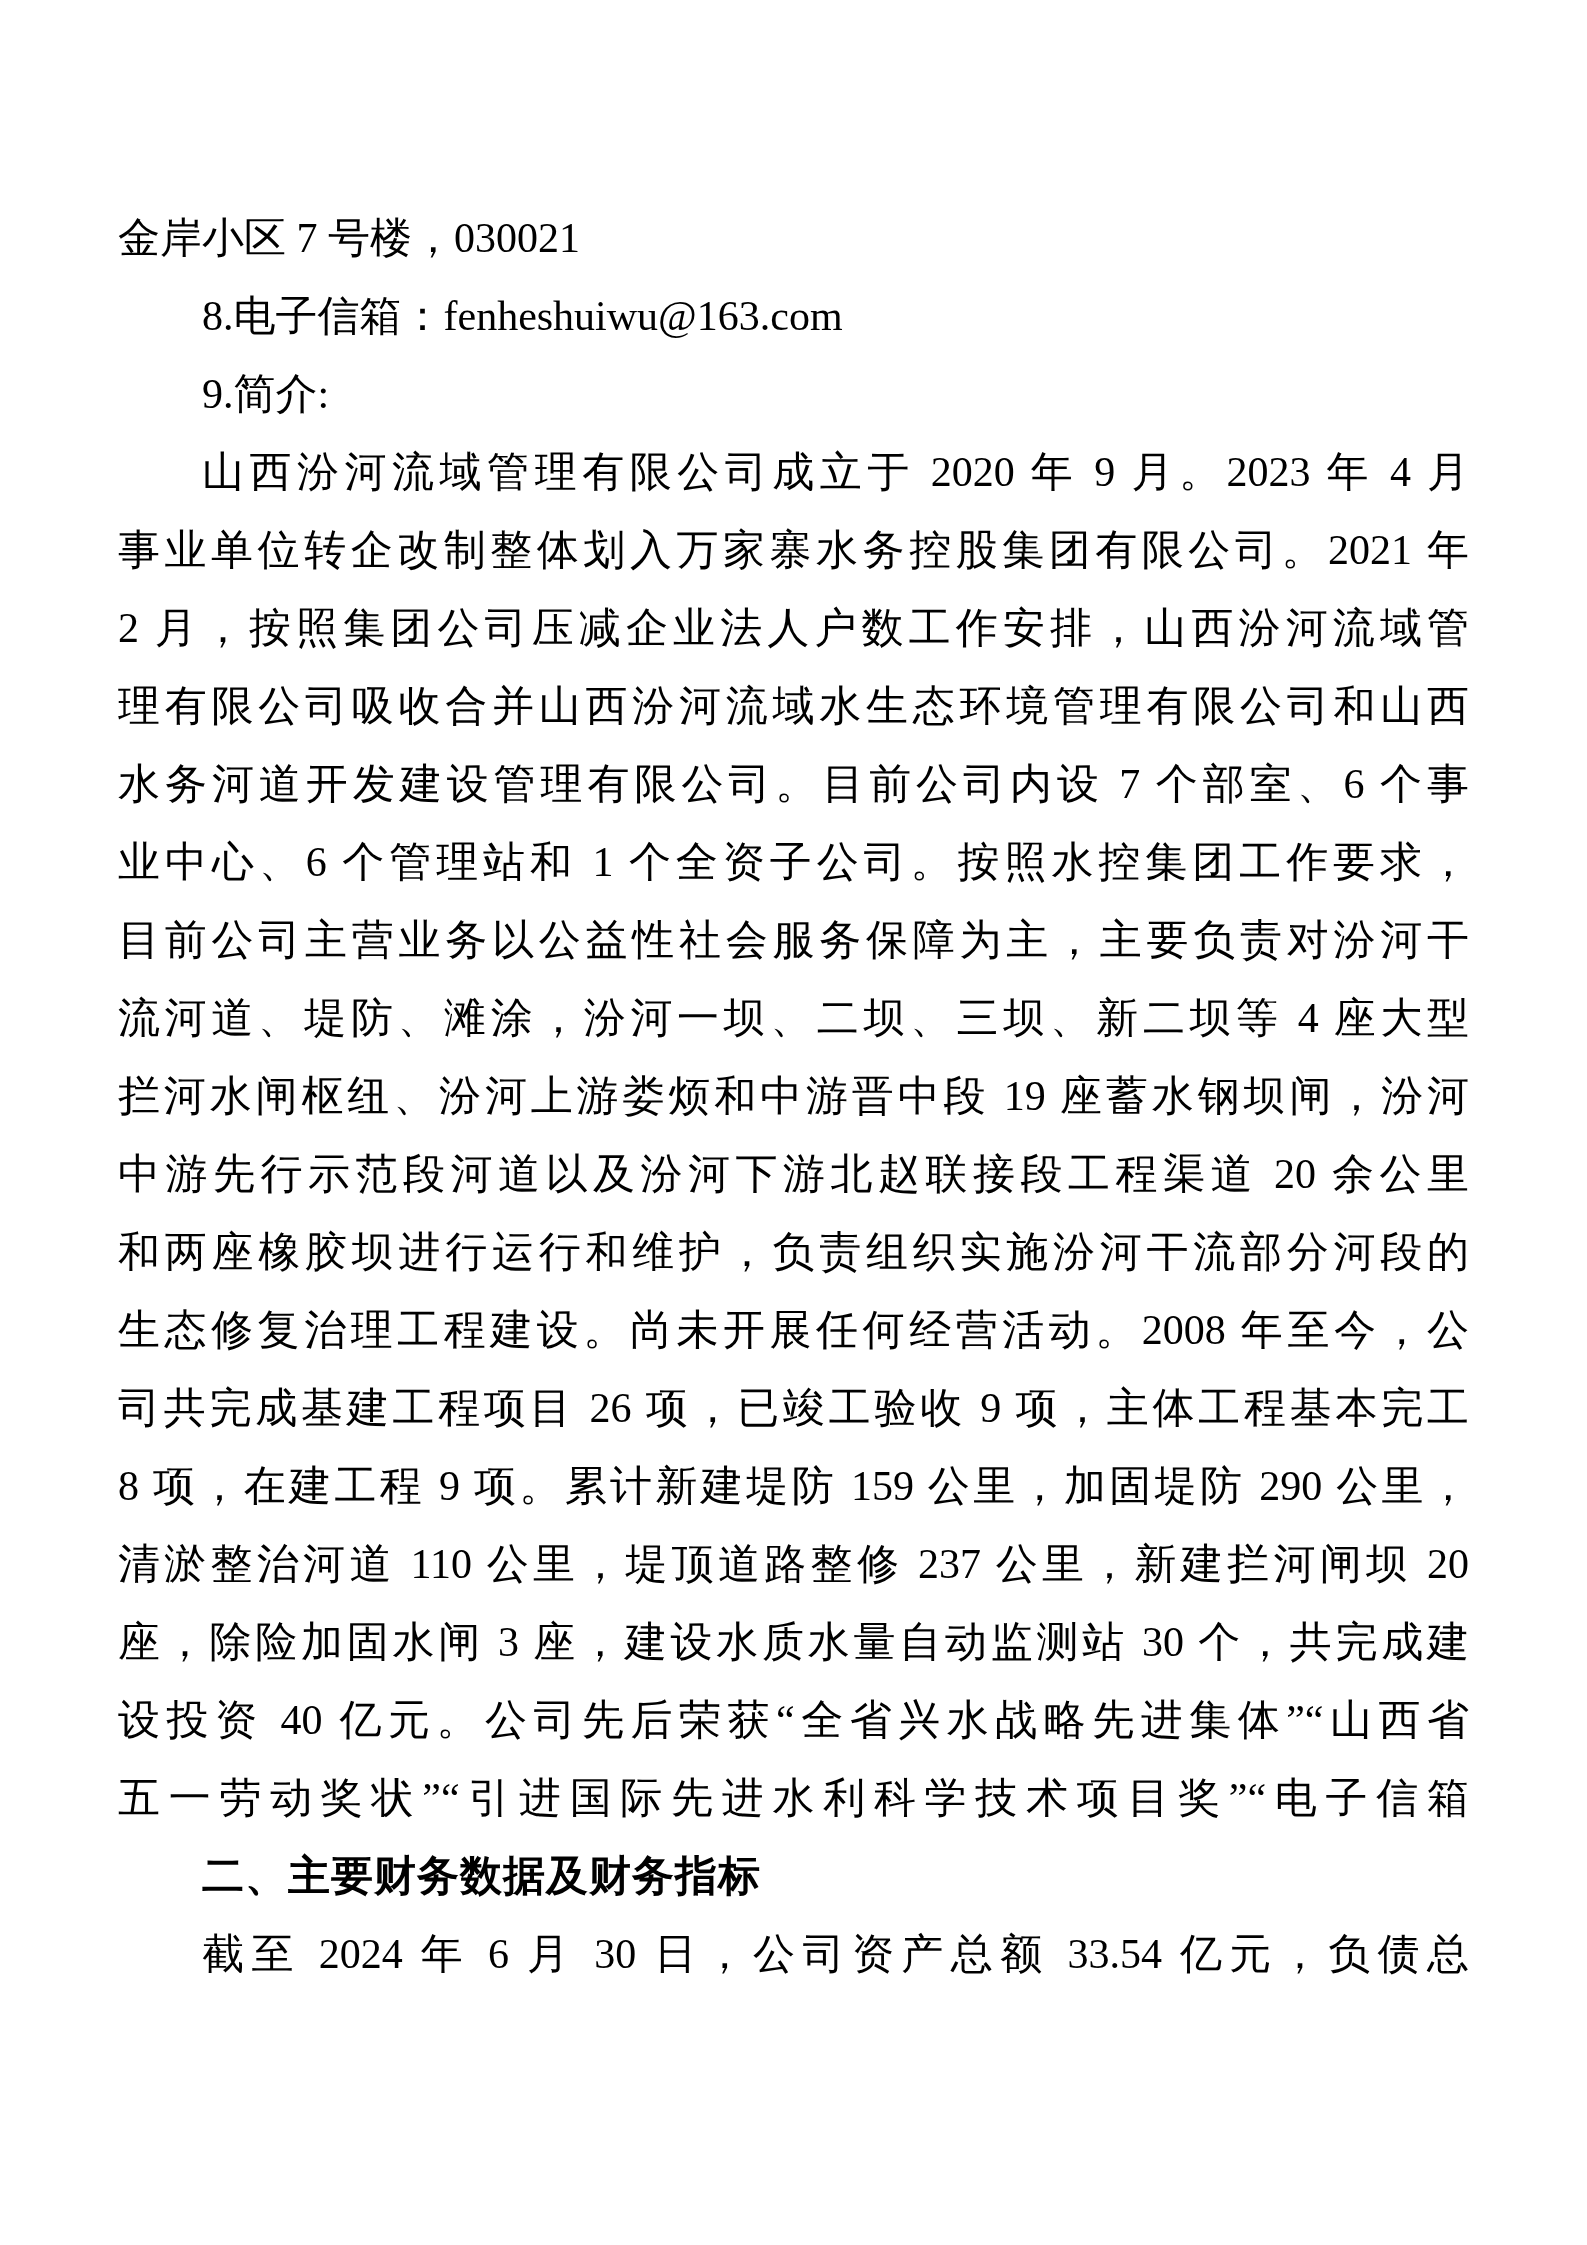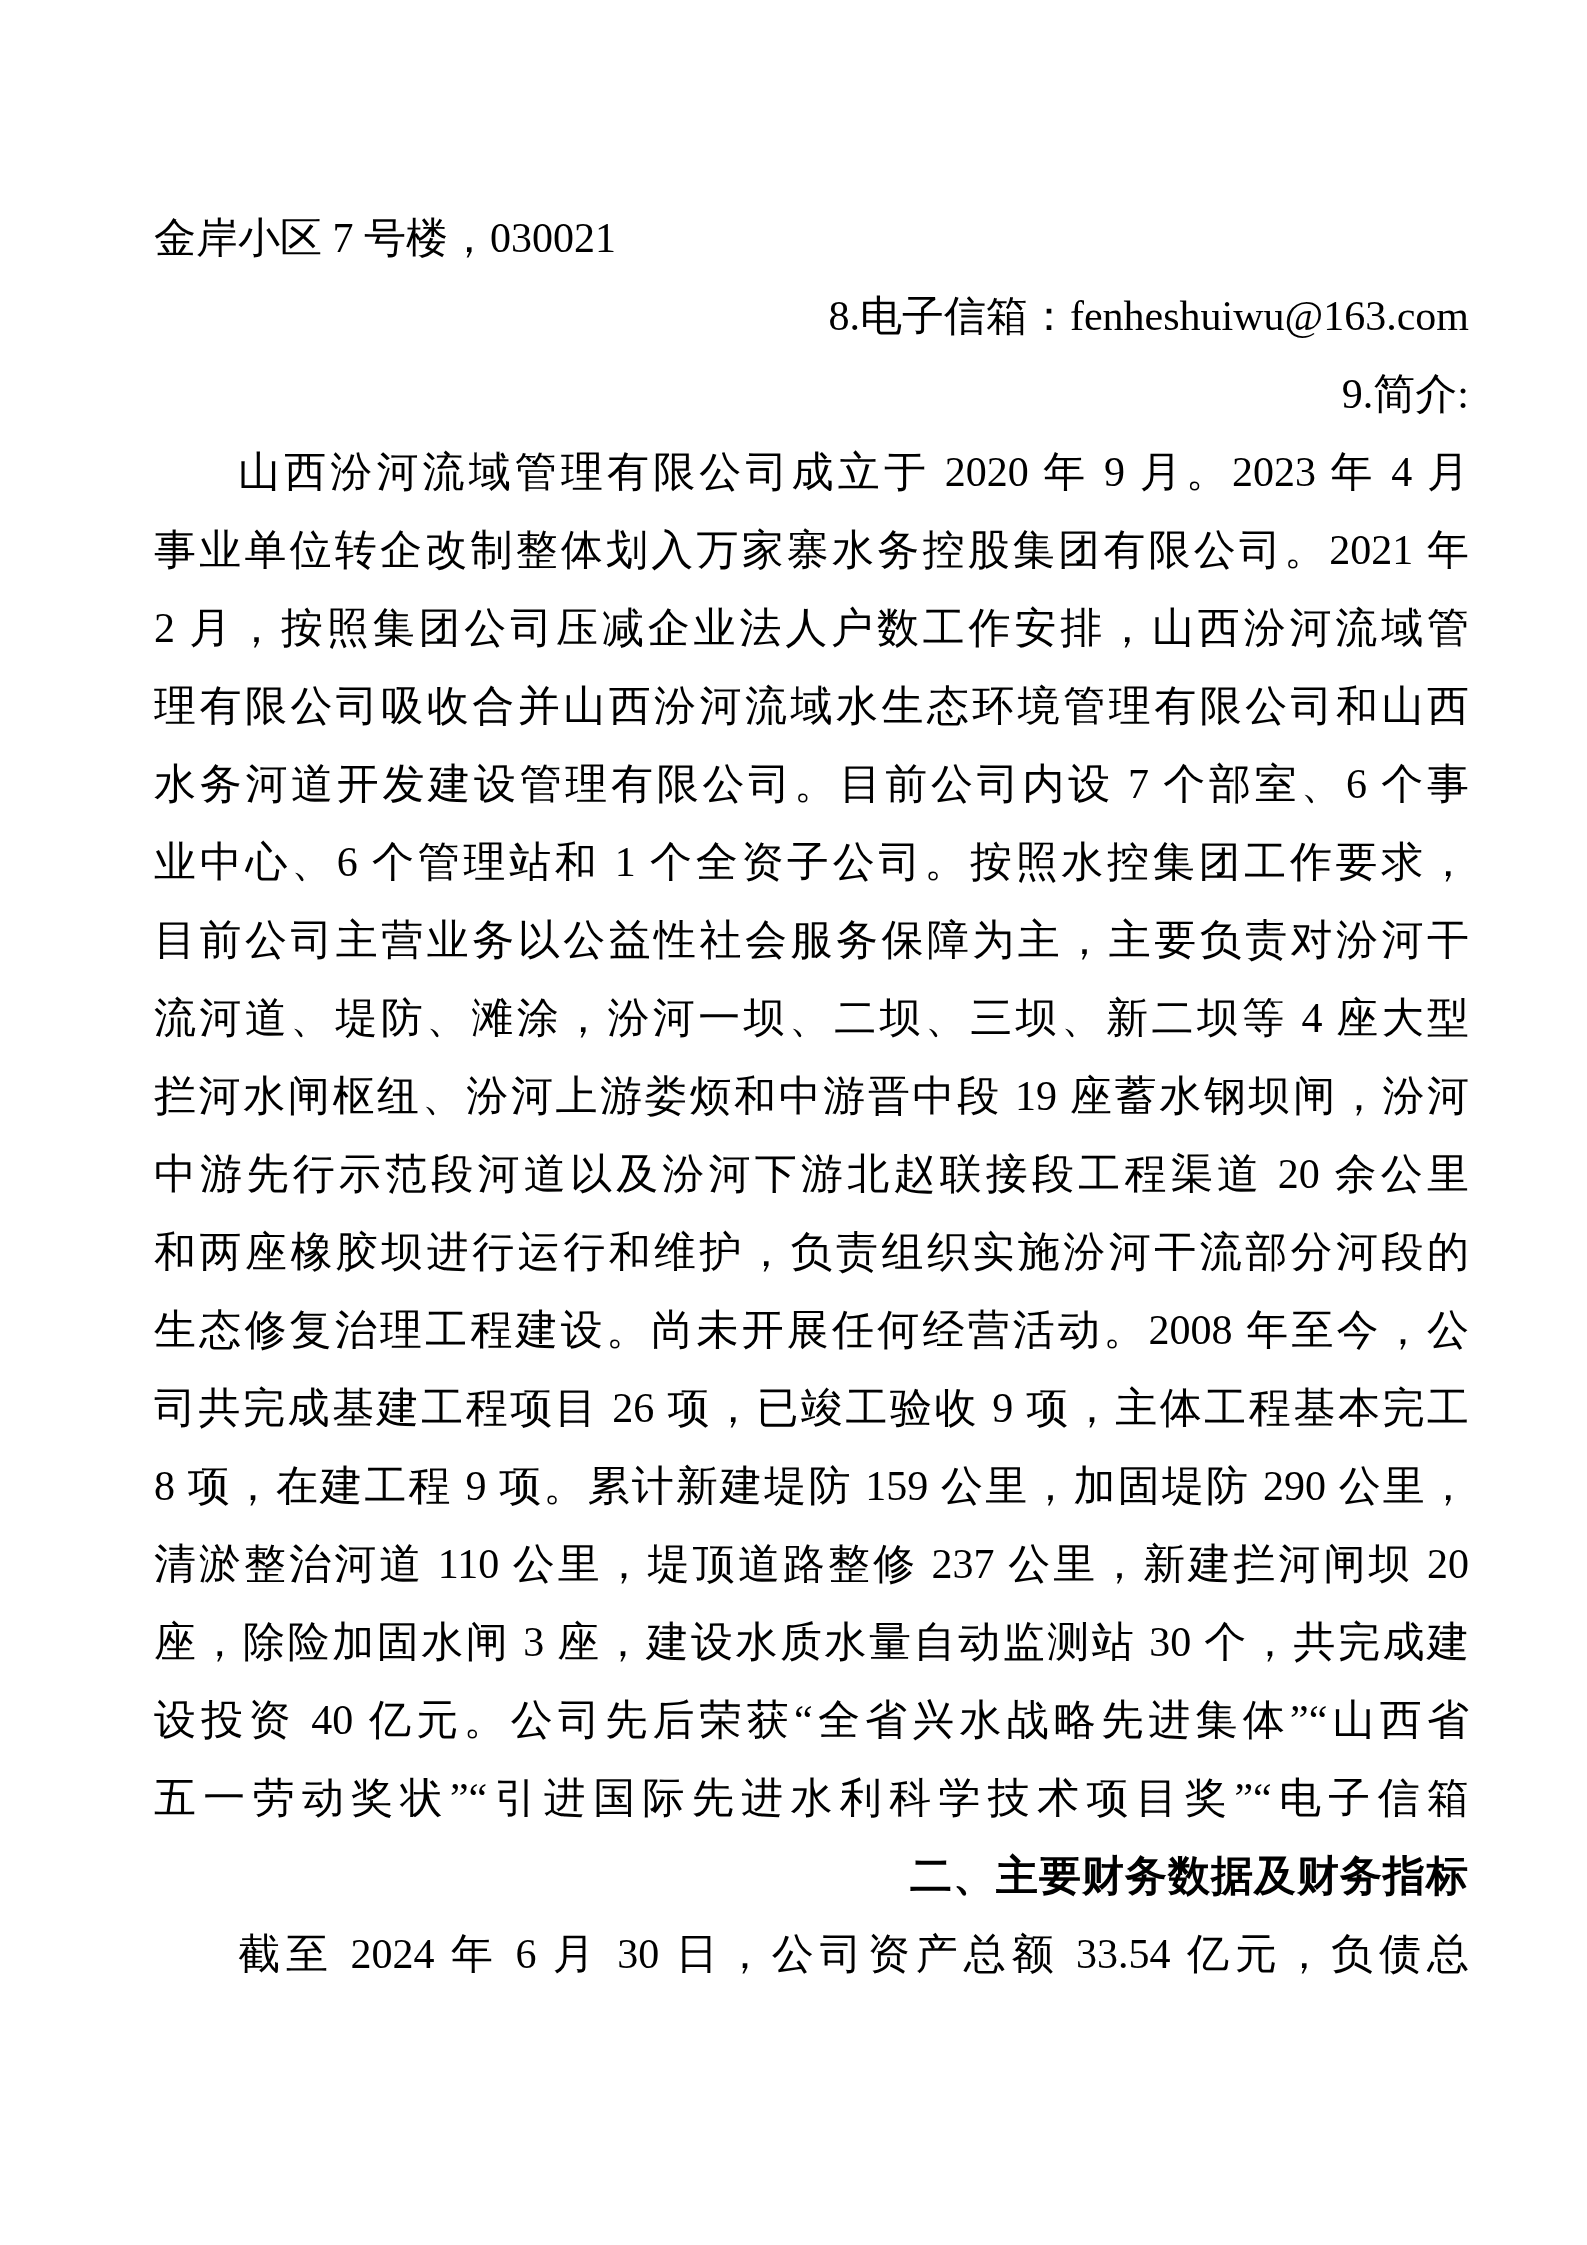--- a/index.html
+++ b/index.html
@@ -17,32 +17,30 @@
     font-family: "Liberation Serif", "DejaVu Serif", serif;
     font-size: 42px;
     color: #000000;
     overflow: hidden;
   }
   .line {
     height: 78px;
     line-height: 78px;
     white-space: normal;
     overflow: hidden;
-    margin-left: 36px;
   }
   
   .jf {
     text-align: justify;
     text-align-last: justify;
     -moz-text-align-last: justify;
   }
   
   .ind {
     text-indent: 84px;
-    text-align: right;
   }
   .heading {
     font-family: Liberation Sans, sans-serif;
     font-weight: 700;
     letter-spacing: 1px;
   }
 </style>
 </head>
 <body>
 

